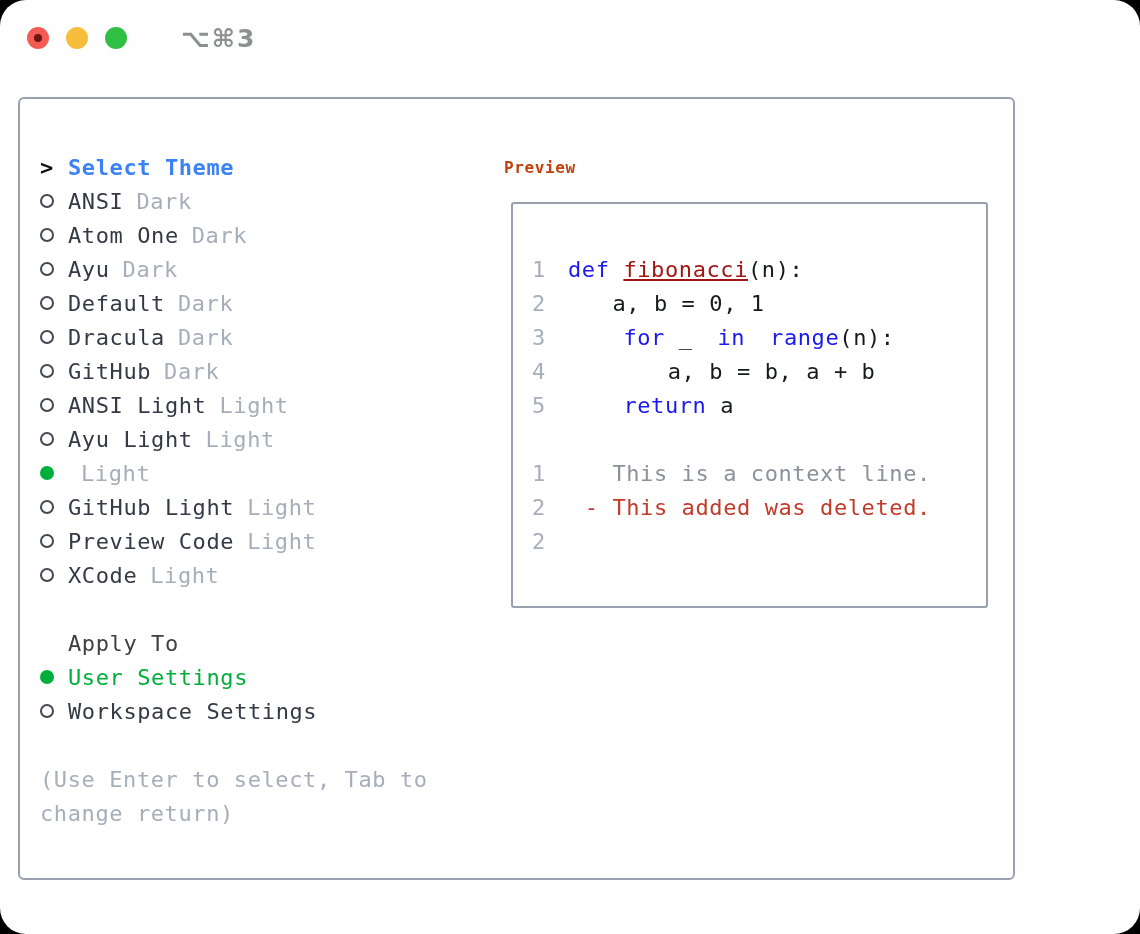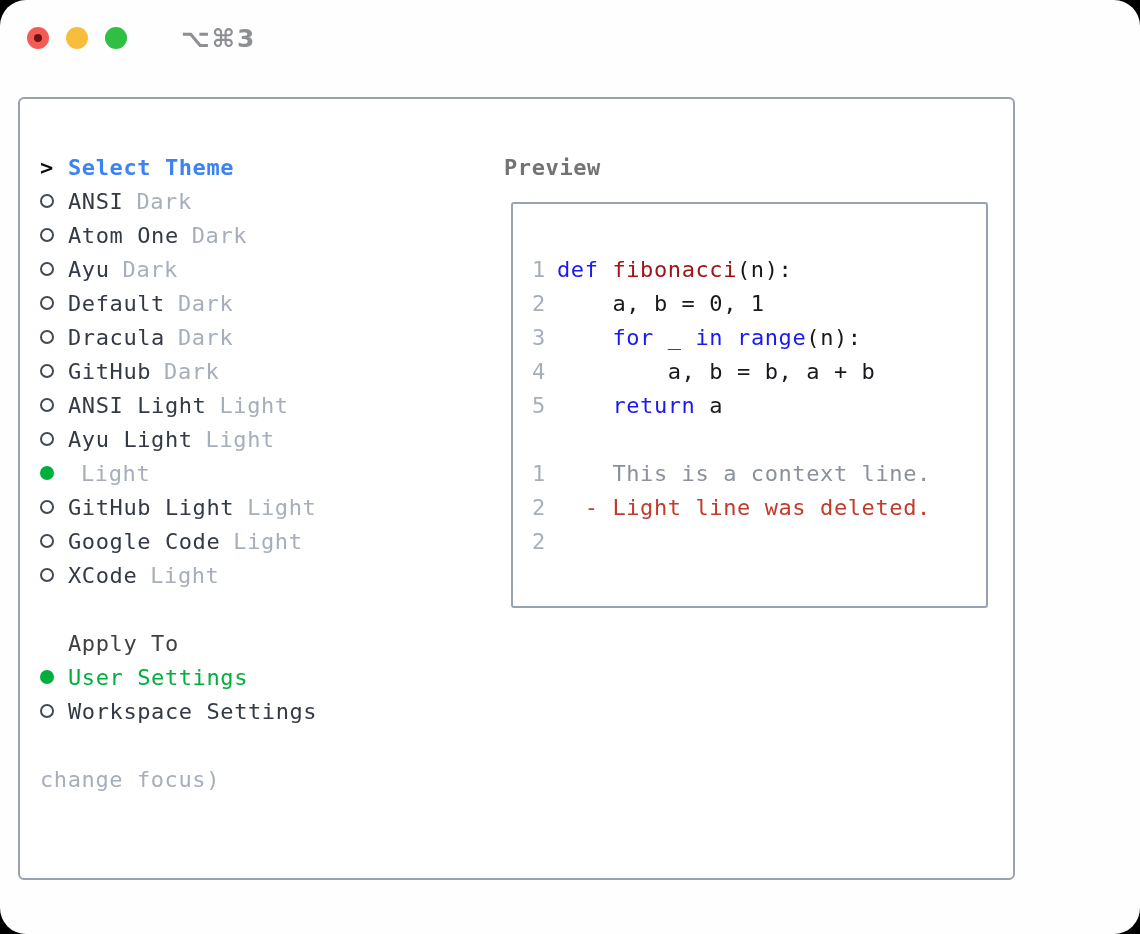--- a/index.html
+++ b/index.html
@@ -31,30 +31,30 @@
   .left-col{position:absolute;left:20px;top:51px;width:450px;}
   .list-title .label{font-weight:bold;color:#3b82f6;}
   .label{color:var(--item);}
   .label.selected{color:var(--sel-green);}
   .tag{color:var(--muted);margin-left:13px;}
   .spacer{height:34px;}
   .apply-title{color:#404040;}
   .hint{color:var(--muted);}
 
   .preview-title{position:absolute;left:484px;top:51px;height:34px;display:flex;align-items:center;
-                 font-size:22px;font-weight:bold;color:#737373;letter-spacing:.6px;}
+                 font-size:16px;font-weight:bold;color:#c2410c;letter-spacing:.6px;}
 
   .preview-box{position:absolute;left:491px;top:103px;width:477px;height:406px;
                border:2px solid var(--border);border-radius:3px;box-sizing:border-box;background:#fff;}
   .code{position:absolute;left:19px;top:48px;right:4px;}
   .coderow{height:34px;display:flex;align-items:center;white-space:pre;font-size:22px;letter-spacing:.6px;}
   .lnum{width:14px;flex:none;margin-right:11px;color:var(--num);}
   .run{white-space:pre;}
-  .c-kw{color:var(--kw);}
-  .c-fn{color:var(--fn);}
+  .c-kw{color:var(--kw);margin-left:11px;}
+  .c-fn{color:var(--fn);text-decoration:underline;}
   .c-txt{color:var(--txt);}
   .c-ctx{color:var(--ctx);}
   .c-del{color:var(--del);}
   .c-add{color:var(--add);}
 </style>
 </head>
 <body>
 
 <div class="window">
 
@@ -78,46 +78,47 @@
           <div class="row"><span class="marker"><span class="radio hollow"></span></span><span class="label">ANSI</span><span class="tag">Dark</span></div>
           <div class="row"><span class="marker"><span class="radio hollow"></span></span><span class="label">Atom One</span><span class="tag">Dark</span></div>
           <div class="row"><span class="marker"><span class="radio hollow"></span></span><span class="label">Ayu</span><span class="tag">Dark</span></div>
           <div class="row"><span class="marker"><span class="radio hollow"></span></span><span class="label">Default</span><span class="tag">Dark</span></div>
           <div class="row"><span class="marker"><span class="radio hollow"></span></span><span class="label">Dracula</span><span class="tag">Dark</span></div>
           <div class="row"><span class="marker"><span class="radio hollow"></span></span><span class="label">GitHub</span><span class="tag">Dark</span></div>
           <div class="row"><span class="marker"><span class="radio hollow"></span></span><span class="label">ANSI Light</span><span class="tag">Light</span></div>
           <div class="row"><span class="marker"><span class="radio hollow"></span></span><span class="label">Ayu Light</span><span class="tag">Light</span></div>
           <div class="row"><span class="marker"><span class="radio filled"></span></span><span class="tag">Light</span></div>
           <div class="row"><span class="marker"><span class="radio hollow"></span></span><span class="label">GitHub Light</span><span class="tag">Light</span></div>
-          <div class="row"><span class="marker"><span class="radio hollow"></span></span><span class="label">Google Code</span><span class="tag">Light</span></div>
+          <div class="row"><span class="marker"><span class="radio hollow"></span></span><span class="label">Preview Code</span><span class="tag">Light</span></div>
           <div class="row"><span class="marker"><span class="radio hollow"></span></span><span class="label">XCode</span><span class="tag">Light</span></div>
         </div>
       <div class="spacer"></div>
       <div class="row">
         <span class="marker"></span>
         <span class="apply-title">Apply To</span>
       </div>
       <div id="apply-list">
           <div class="row"><span class="marker"><span class="radio filled"></span></span><span class="label selected">User Settings</span></div>
           <div class="row"><span class="marker"><span class="radio hollow"></span></span><span class="label">Workspace Settings</span></div>
         </div>
       <div class="spacer"></div>
-      <div class="row hint">change focus)</div>
+      <div class="row hint">(Use Enter to select, Tab to</div>
+      <div class="row hint">change return)</div>
     </div>
 
     <div class="preview-title">Preview</div>
 
     <div class="preview-box">
       <div class="code" id="code">
           <div class="coderow"><span class="lnum">1</span><span class="run c-kw">def</span><span class="run c-txt"> </span><span class="run c-fn">fibonacci</span><span class="run c-txt">(n):</span></div>
           <div class="coderow"><span class="lnum">2</span><span class="run c-txt">    a, b = 0, 1</span></div>
           <div class="coderow"><span class="lnum">3</span><span class="run c-txt">    </span><span class="run c-kw">for</span><span class="run c-txt"> _ </span><span class="run c-kw">in</span><span class="run c-txt"> </span><span class="run c-kw">range</span><span class="run c-txt">(n):</span></div>
           <div class="coderow"><span class="lnum">4</span><span class="run c-txt">        a, b = b, a + b</span></div>
           <div class="coderow"><span class="lnum">5</span><span class="run c-txt">    </span><span class="run c-kw">return</span><span class="run c-txt"> a</span></div>
           <div class="coderow"><span class="lnum"></span></div>
           <div class="coderow"><span class="lnum">1</span><span class="run c-ctx">    This is a context line.</span></div>
-          <div class="coderow"><span class="lnum">2</span><span class="run c-del">  - Light line was deleted.</span></div>
+          <div class="coderow"><span class="lnum">2</span><span class="run c-del">  - This added was deleted.</span></div>
           <div class="coderow"><span class="lnum">2</span></div>
         </div>
     </div>
 
   </div>
 </div>
 
 </body></html>

